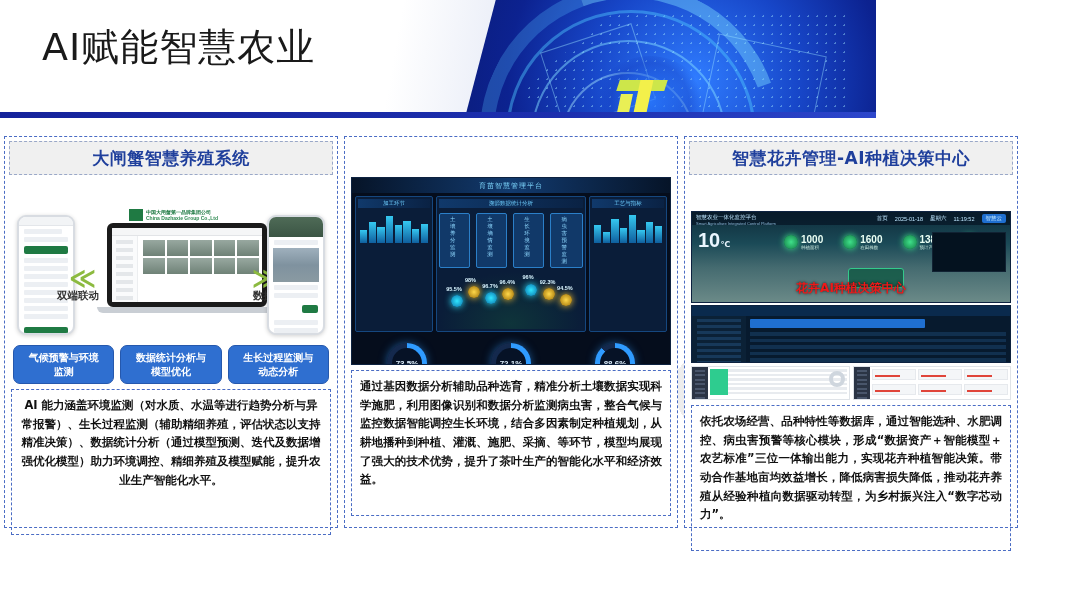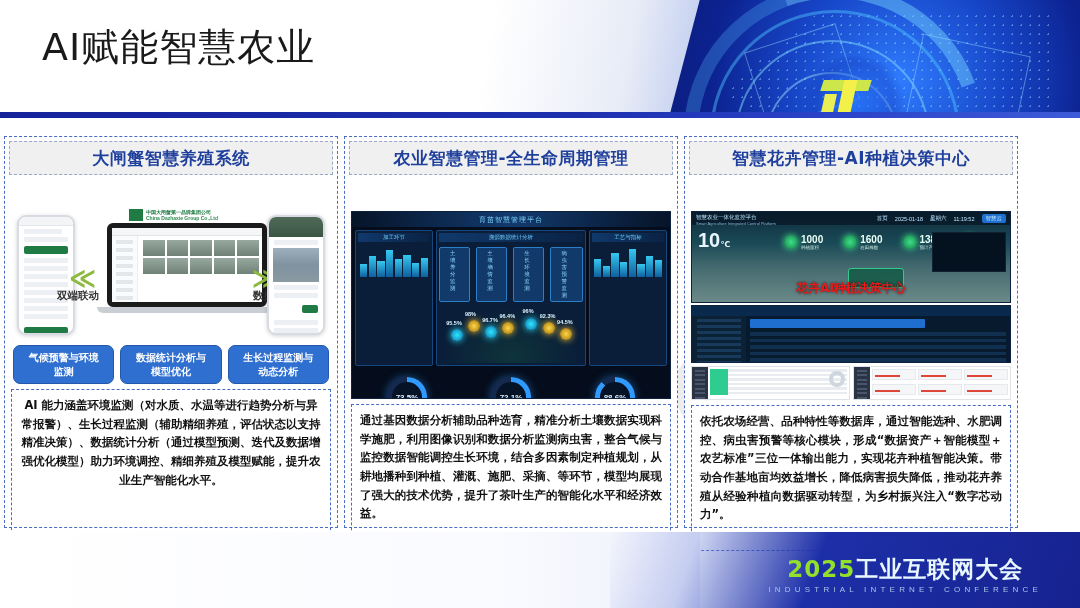--- a/index.html
+++ b/index.html
@@ -4,21 +4,21 @@
 <style>
   * { box-sizing: border-box; margin: 0; padding: 0; }
   html, body {
     width: 1080px; height: 608px;
     font-family: "Liberation Sans", "DejaVu Sans", sans-serif;
     background: #ffffff; overflow: hidden;
   }
   .slide { position: relative; width: 1080px; height: 608px; background: #fff; }
 
   
-  .header { position: absolute; left: 0; top: 0; width: 1080px; height: 118px; overflow: hidden;
+  .header { position: absolute; left: 0; top: 0; width: 876px; height: 118px; overflow: hidden;
             background: linear-gradient(100deg,#ffffff 0%,#ffffff 45%,#e8ecf7 58%,#b9c8ee 66%,#4a63c8 75%,#1733a8 85%,#0d1f8f 100%); }
   .hdr-graphic { position: absolute; right: 0; top: -40px; width: 430px; height: 230px;
                  background: radial-gradient(circle at 58% 52%, #2f7cff 0%, #1746c8 38%, #0c2290 68%, #0a1a73 100%);
                  clip-path: polygon(14% 0,100% 0,100% 100%,0 100%); }
   .hdr-ring { position: absolute; border-radius: 50%; border: 2px solid rgba(90,190,255,.55); }
   .r1 { right: 120px; top: 10px; width: 250px; height: 250px; border-width: 3px; border-color: rgba(80,200,255,.45); }
   .r2 { right: 150px; top: 40px; width: 195px; height: 195px; border-color: rgba(130,220,255,.5); }
   .r3 { right: 182px; top: 72px; width: 132px; height: 132px; border-color: rgba(170,235,255,.45); }
   .hdr-arc { position: absolute; right: 96px; top: -16px; width: 300px; height: 300px; border-radius: 50%;
              border: 14px solid transparent; border-top-color: rgba(120,215,255,.45); border-left-color: rgba(90,190,255,.28);
@@ -282,23 +282,20 @@
           <div class="tag">生长过程监测与<br>动态分析</div>
         </div>
 
         <div class="text-box">
           <div class="panel-text" style="text-align:center">AI 能力涵盖环境监测（对水质、水温等进行趋势分析与异常报警）、生长过程监测（辅助精细养殖，评估状态以支持精准决策）、数据统计分析（通过模型预测、迭代及数据增强优化模型）助力环境调控、精细养殖及模型赋能，提升农业生产智能化水平。</div>
         </div>
       </div>
     </div>
 
     <div class="panel">
-      <div class="panel-head">
-        <span>农业智慧管理-全生命周期管理</span>
-      </div>
       <div class="panel-body">
         <div class="dash">
           <div class="d-title">育苗智慧管理平台</div>
 
           <div class="d-top">
             <div class="d-col side">
               <div class="d-sub">加工环节</div>
               <div class="d-bars">
                 <i style="height:40%"></i>
                   <i style="height:65%"></i>
@@ -518,24 +515,14 @@
           </div>
         </div>
 
         <div class="text-box">
           <div class="panel-text">依托农场经营、品种特性等数据库，通过智能选种、水肥调控、病虫害预警等核心模块，形成“数据资产＋智能模型＋农艺标准”三位一体输出能力，实现花卉种植智能决策。带动合作基地亩均效益增长，降低病害损失降低，推动花卉养殖从经验种植向数据驱动转型，为乡村振兴注入“数字芯动力”。</div>
         </div>
       </div>
     </div>
   </div>
 
-  <div class="footer">
-    <div class="footer-white"></div>
-    <div class="footer-bg"></div>
-    <div class="footer-logo">
-      <div class="fl-main">
-        <span class="fl-year">2025</span><span class="fl-cn">工业互联网大会</span>
-      </div>
-      <div class="fl-sub">INDUSTRIAL INTERNET CONFERENCE</div>
-    </div>
-  </div>
 
 </div>
 
 </body></html>

